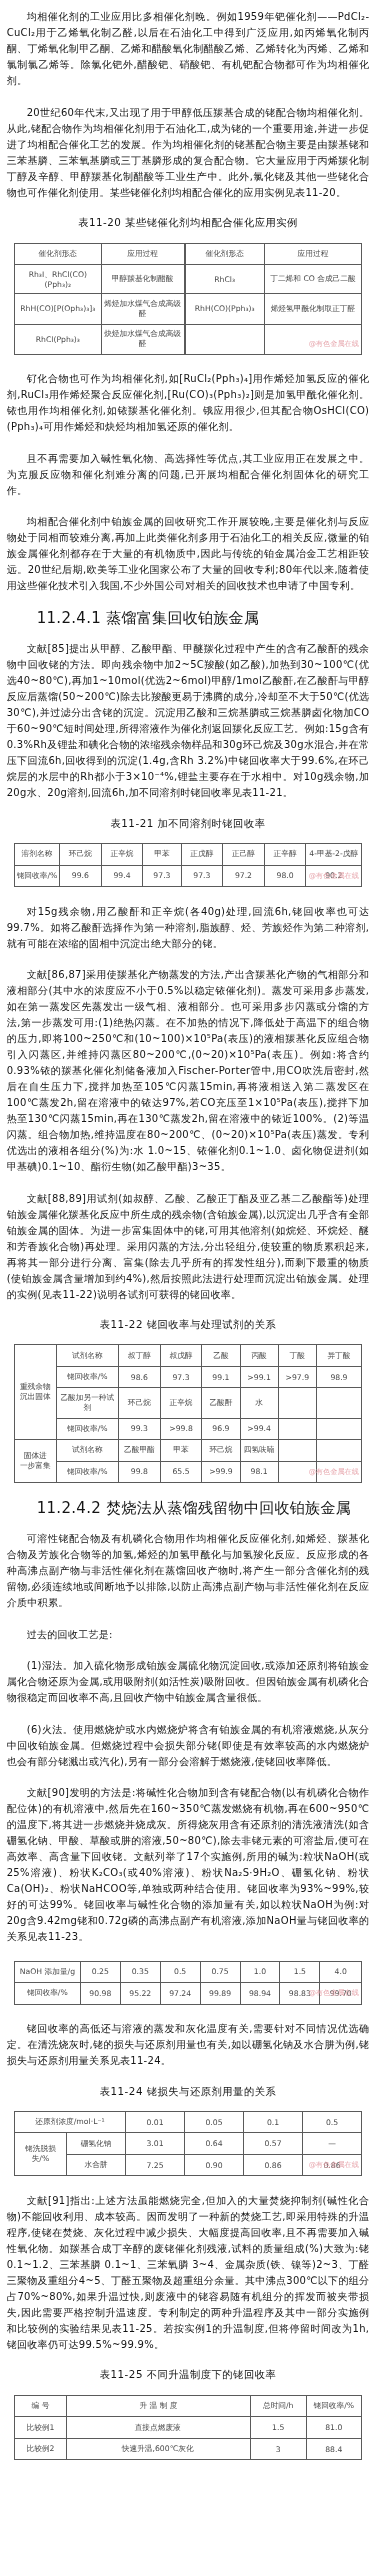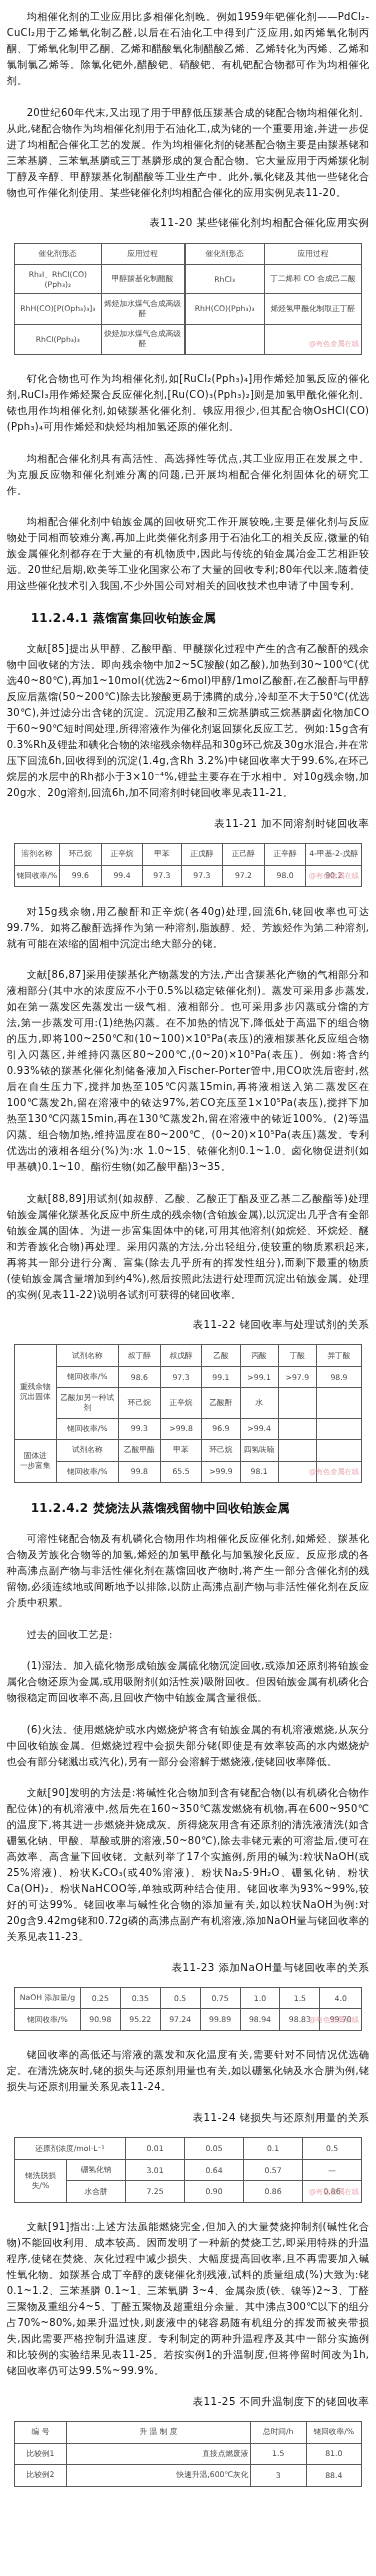--- a/index.html
+++ b/index.html
@@ -1,27 +1,27 @@
 <!DOCTYPE html>
 <html style="font-size:8.2px"><head>
 <meta charset="utf-8">
 <style>
   html,body{margin:0;padding:0;background:#ffffff;}
   body{width:376px;font-family:"DejaVu Sans",sans-serif;color:#141414;}
   .page{padding:9.3px 6.7px 15.5px 6.7px;}
   p.body{font-size:10px;line-height:16px;margin:0 0 15.5px 0;text-indent:2em;text-align:justify;letter-spacing:0.3px;}
-  p.heading{font-size:12px;line-height:16px;margin:0 0 15.5px 0;text-indent:2em;letter-spacing:0.3px;font-weight:bold;}
-  .tcaption{font-size:10.3px;text-align:right;margin:2.1px 0 12.4px 0;letter-spacing:0.5px;}
+  p.heading{font-size:15px;line-height:16px;margin:0 0 15.5px 0;text-indent:2em;letter-spacing:0.3px;}
+  .tcaption{font-size:10.3px;text-align:center;margin:2.1px 0 12.4px 0;letter-spacing:0.5px;}
   .tablewrap{position:relative;margin:0 auto 16.5px auto;width:96%;}
   table{border-collapse:collapse;width:100%;font-size:7.7px;color:#4a4a4a;table-layout:fixed;}
   td{border:0.5px solid #5a5a5a;text-align:center;padding:4.6px 1.5px;height:11.3px;overflow:hidden;}
   table{border:1px solid #333;}
   .dleft{border-left:2.1px double #5a5a5a;}
   .pre{white-space:pre-line;}
-  .lft{text-align:right;padding-left:0;}
+  .lft{text-align:center;padding-left:0;}
   .wm{position:absolute;right:3.1px;bottom:6.2px;color:#e7a6ad;font-size:7.2px;pointer-events:none;}
 </style>
 </head>
 <body>
 
 <div class="page">
 
   <p class="body">均相催化剂的工业应用比多相催化剂晚。例如1959年钯催化剂——PdCl₂-CuCl₂用于乙烯氧化制乙醛,以后在石油化工中得到广泛应用,如丙烯氧化制丙酮、丁烯氧化制甲乙酮、乙烯和醋酸氧化制醋酸乙烯、乙烯转化为丙烯、乙烯和氯制氯乙烯等。除氯化钯外,醋酸钯、硝酸钯、有机钯配合物都可作为均相催化剂。</p>
   <p class="body">20世纪60年代末,又出现了用于甲醇低压羰基合成的铑配合物均相催化剂。从此,铑配合物作为均相催化剂用于石油化工,成为铑的一个重要用途,并进一步促进了均相配合催化工艺的发展。作为均相催化剂的铑基配合物主要是由羰基铑和三苯基膦、三苯氧基膦或三丁基膦形成的复合配合物。它大量应用于丙烯羰化制丁醇及辛醇、甲醇羰基化制醋酸等工业生产中。此外,氯化铑及其他一些铑化合物也可作催化剂使用。某些铑催化剂均相配合催化的应用实例见表11-20。</p>
 
@@ -58,21 +58,21 @@
         <td>炔烃加水煤气合成高级醛</td>
         <td class="dleft"></td>
         <td></td>
       </tr>
     </tbody>
       </table>
     <span class="wm">@有色金属在线</span>
   </div>
 
   <p class="body">钌化合物也可作为均相催化剂,如[RuCl₂(Pph₃)₄]用作烯烃加氢反应的催化剂,RuCl₃用作烯烃聚合反应催化剂,[Ru(CO)₃(Pph₃)₂]则是加氢甲酰化催化剂。铱也用作均相催化剂,如铱羰基化催化剂。锇应用很少,但其配合物OsHCl(CO)(Pph₃)₄可用作烯烃和炔烃均相加氢还原的催化剂。</p>
-  <p class="body">均相配合催化剂具有高活性、高选择性等优点,其工业应用正在发展之中。为克服反应物和催化剂难分离的问题,已开展均相配合催化剂固体化的研究工作。</p>
+  <p class="body">且不再需要加入碱性氧化物、高选择性等优点,其工业应用正在发展之中。为克服反应物和催化剂难分离的问题,已开展均相配合催化剂固体化的研究工作。</p>
   <p class="body">均相配合催化剂中铂族金属的回收研究工作开展较晚,主要是催化剂与反应物处于同相而较难分离,再加上此类催化剂多用于石油化工的相关反应,微量的铂族金属催化剂都存在于大量的有机物质中,因此与传统的铂金属冶金工艺相距较远。20世纪后期,欧美等工业化国家公布了大量的回收专利;80年代以来,随着使用这些催化技术引入我国,不少外国公司对相关的回收技术也申请了中国专利。</p>
 
   <p class="heading">11.2.4.1 蒸馏富集回收铂族金属</p>
   <p class="body">文献[85]提出从甲醇、乙酸甲酯、甲醚羰化过程中产生的含有乙酸酐的残余物中回收铑的方法。即向残余物中加2~5C羧酸(如乙酸),加热到30~100℃(优选40~80℃),再加1~10mol(优选2~6mol)甲醇/1mol乙酸酐,在乙酸酐与甲醇反应后蒸馏(50~200℃)除去比羧酸更易于沸腾的成分,冷却至不大于50℃(优选30℃),并过滤分出含铑的沉淀。沉淀用乙酸和三烷基膦或三烷基膦卤化物加CO于60~90℃短时间处理,所得溶液作为催化剂返回羰化反应工艺。例如:15g含有0.3%Rh及锂盐和碘化合物的浓缩残余物样品和30g环己烷及30g水混合,并在常压下回流6h,回收得到的沉淀(1.4g,含Rh 3.2%)中铑回收率大于99.6%,在环己烷层的水层中的Rh都小于3×10⁻⁴%,锂盐主要存在于水相中。对10g残余物,加20g水、20g溶剂,回流6h,加不同溶剂时铑回收率见表11-21。</p>
 
   <div class="tcaption">表11-21 加不同溶剂时铑回收率</div>
   <div class="tablewrap">
     <table>
       <colgroup>
           <col style="width:13%">
@@ -191,21 +191,20 @@
     <span class="wm">@有色金属在线</span>
   </div>
 
   <p class="heading">11.2.4.2 焚烧法从蒸馏残留物中回收铂族金属</p>
   <p class="body">可溶性铑配合物及有机磷化合物用作均相催化反应催化剂,如烯烃、羰基化合物及芳族化合物等的加氢,烯烃的加氢甲酰化与加氢羧化反应。反应形成的各种高沸点副产物与非活性催化剂在蒸馏回收产物时,将产生一部分含催化剂的残留物,必须连续地或间断地予以排除,以防止高沸点副产物与非活性催化剂在反应介质中积累。</p>
   <p class="body">过去的回收工艺是:</p>
   <p class="body">(1)湿法。加入硫化物形成铂族金属硫化物沉淀回收,或添加还原剂将铂族金属化合物还原为金属,或用吸附剂(如活性炭)吸附回收。但因铂族金属有机磷化合物很稳定而回收率不高,且回收产物中铂族金属含量很低。</p>
   <p class="body">(6)火法。使用燃烧炉或水内燃烧炉将含有铂族金属的有机溶液燃烧,从灰分中回收铂族金属。但燃烧过程中会损失部分铑(即使是有效率较高的水内燃烧炉也会有部分铑溅出或汽化),另有一部分会溶解于燃烧液,使铑回收率降低。</p>
   <p class="body">文献[90]发明的方法是:将碱性化合物加到含有铑配合物(以有机磷化合物作配位体)的有机溶液中,然后先在160~350℃蒸发燃烧有机物,再在600~950℃的温度下,将其进一步燃烧并烧成灰。所得烧灰用含有还原剂的清洗液清洗(如含硼氢化钠、甲酸、草酸或肼的溶液,50~80℃),除去非铑元素的可溶盐后,便可在高效率、高含量下回收铑。文献列举了17个实施例,所用的碱为:粒状NaOH(或25%溶液)、粉状K₂CO₃(或40%溶液)、粉状Na₂S·9H₂O、硼氢化钠、粉状Ca(OH)₂、粉状NaHCOO等,单独或两种结合使用。铑回收率为93%~99%,较好的可达99%。铑回收率与碱性化合物的添加量有关,如以粒状NaOH为例:对20g含9.42mg铑和0.72g磷的高沸点副产有机溶液,添加NaOH量与铑回收率的关系见表11-23。</p>
 
-  <div class="tcaption">表11-23 添加NaOH量与铑回收率的关系</div>
   <div class="tablewrap">
     <table>
       <colgroup>
           <col style="width:19%">
           <col style="width:11.5%">
           <col style="width:11.5%">
           <col style="width:11.5%">
           <col style="width:11.5%">
           <col style="width:11.5%">
           <col style="width:11.5%">

